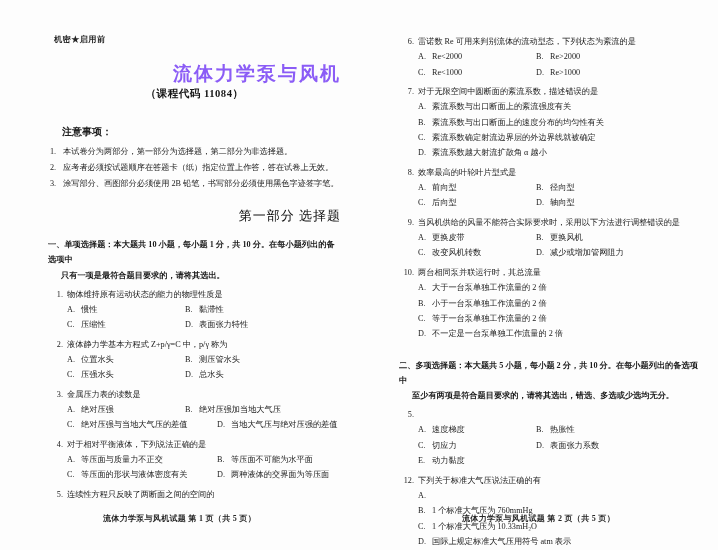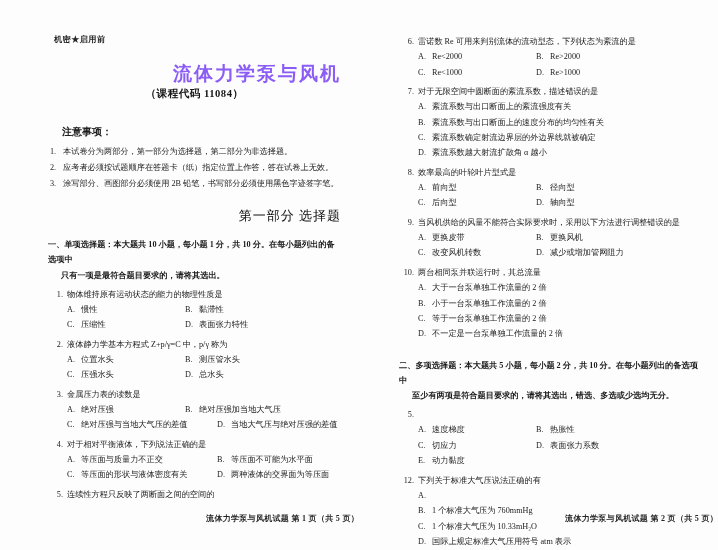--- a/index.html
+++ b/index.html
@@ -102,21 +102,21 @@
   .opt{display:flex;}
   .opt-a{width:118px;flex:none;}
   .opt-wide-a{width:150px;flex:none;}
   .opt-label{width:14px;flex:none;}
   .opt-stack .opt-row{display:block;}
   .opt-stack .opt{display:flex;}
   .it{}
   .footer{
     position:absolute;
     bottom:26px;left:0;right:0;
-    text-align:right;
+    text-align:center;
     font-size:8px;
     font-weight:bold;
     color:#262626;
     letter-spacing:.3px;
   }
   .spacer-sm{height:4px;}
 </style>
 </head>
 <body>
 

